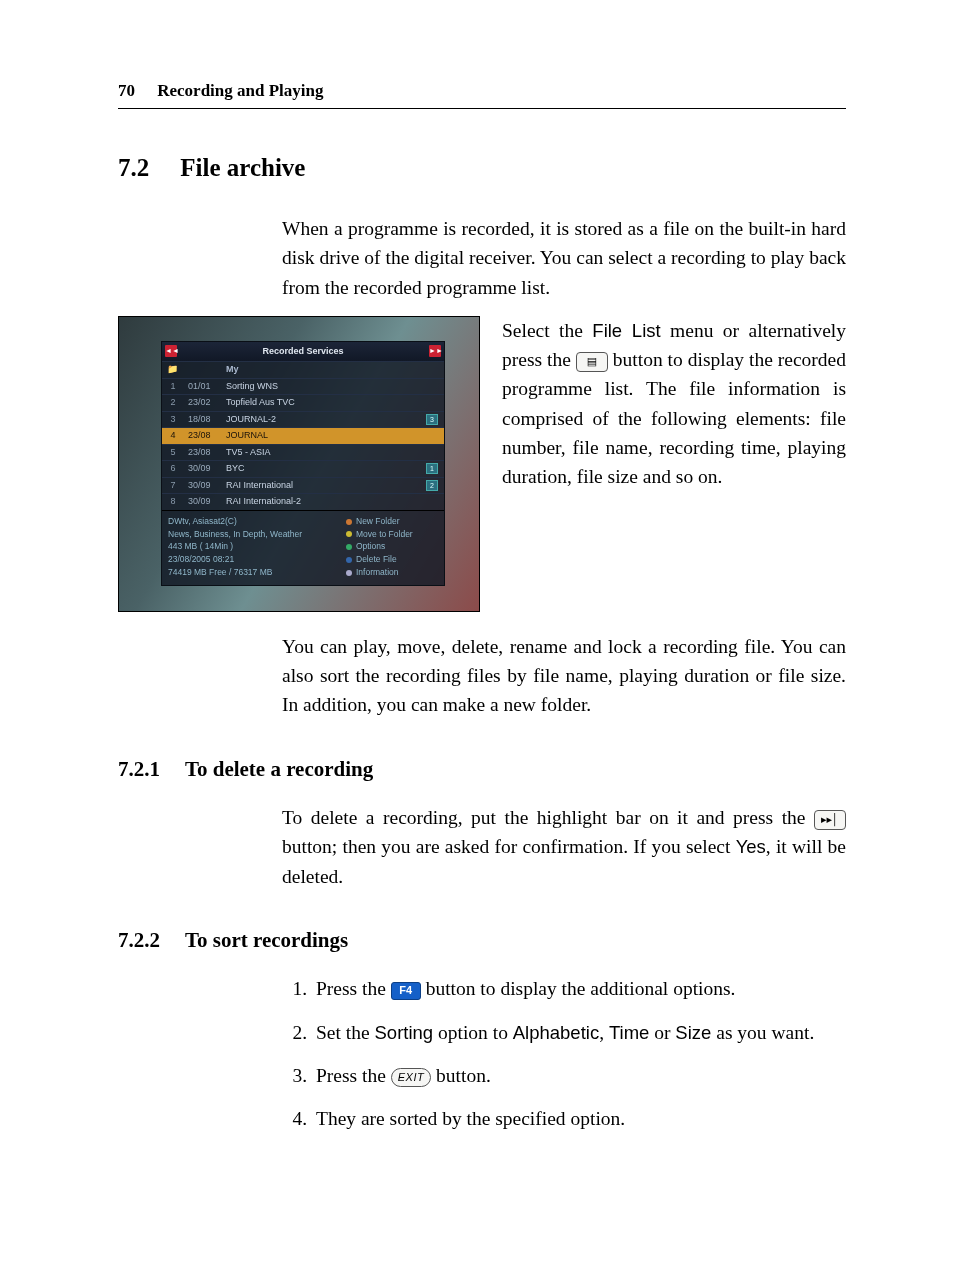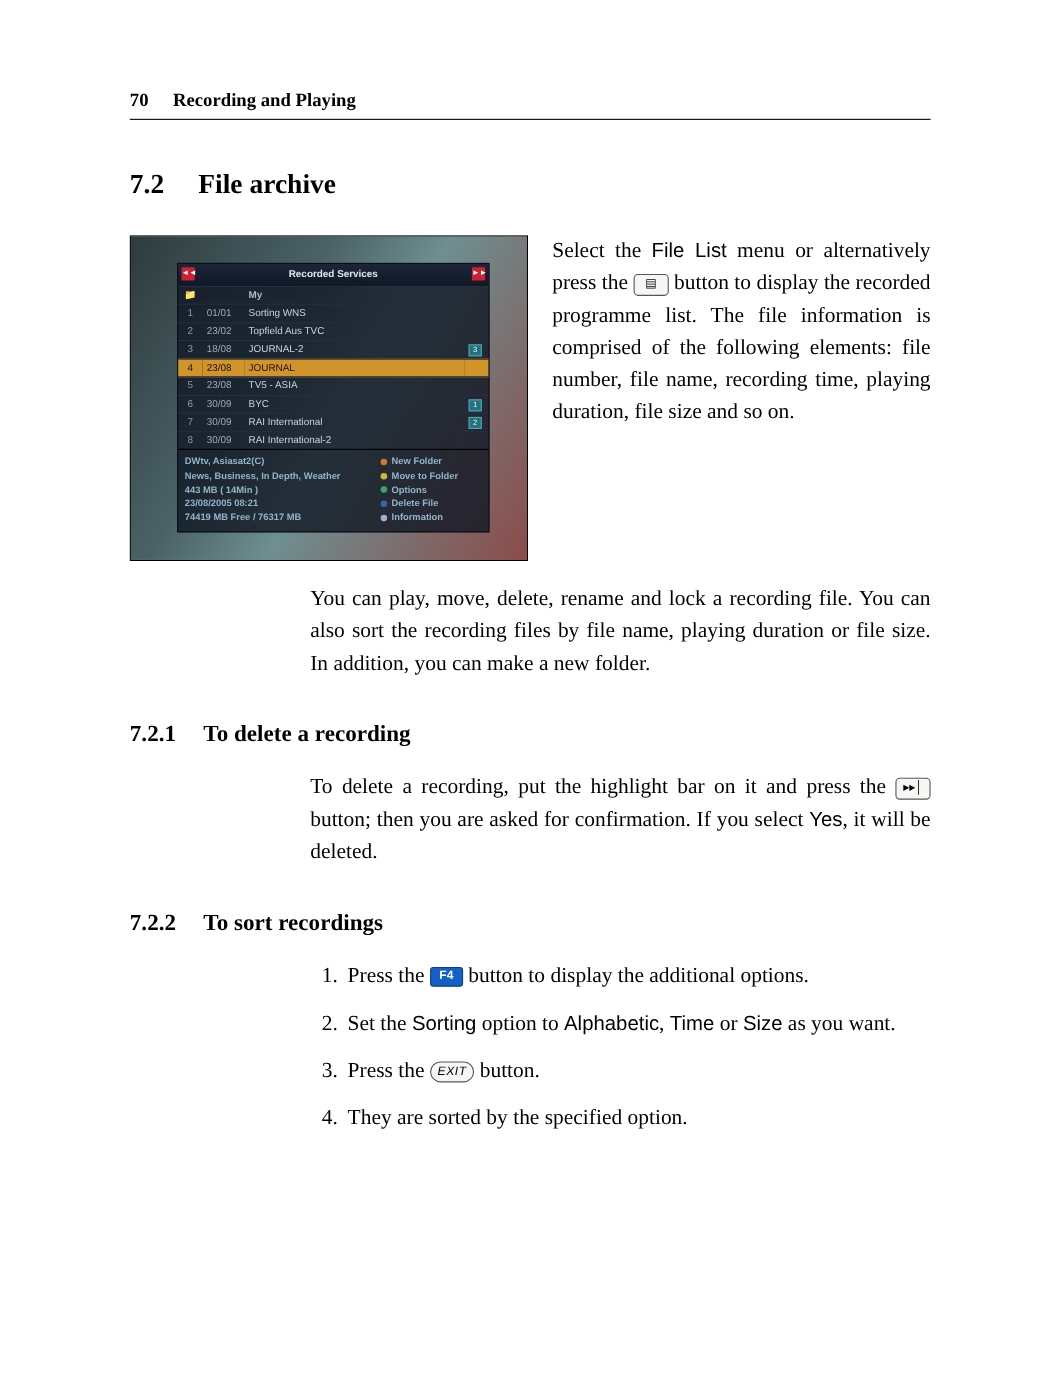--- a/index.html
+++ b/index.html
@@ -78,21 +78,20 @@
   .osd-table td.idx { width: 14px; color:#89a; text-align:center; }
   .osd-table td.date { width: 30px; color:#9ab; }
   .osd-table tr.hl td { background: #d1942a; color:#1a120a; }
   .osd-table tr.folder td.name { color:#aab9cf; font-weight:bold; }
   .osd-table td.ind { width:14px; }
   .indbox { display:inline-block; width:10px; height:9px; background:#2b6f7f; color:#dff; font-size:7px; text-align:center; line-height:9px; border:1px solid #4aa; }
   .osd-info {
     display:flex; gap:8px; padding:4px 6px 6px 6px;
     font-size:8.5px; color:#8fb6c9;
     border-top:1px solid #000;
-    font-weight:bold;
   }
   .osd-info .col { flex:1; }
   .osd-info .col.c2 { flex: 0 0 92px; }
   .dot { display:inline-block; width:6px; height:6px; border-radius:50%; margin-right:4px; vertical-align:middle; }
   .dr{background:#c73;} .dy{background:#cb3;} .dg{background:#3a6;} .db{background:#36a;} .dw{background:#aac;}
 
   
   .key {
     display:inline-block; min-width:22px; padding:0 4px;
     height:18px; line-height:17px;
@@ -118,20 +117,23 @@
   <div class="header">
     <span class="pnum">70</span>
     <span>Recording and Playing</span>
   </div>
 
   <h2 class="section">
     <span class="num">7.2</span>
     <span>File archive</span>
   </h2>
 
+  <div class="body-indent">
+    <p class="para">When a programme is recorded, it is stored as a file on the built-in hard disk drive of the digital receiver. You can select a recording to play back from the recorded programme list.</p>
+  </div>
 
   <div class="fig-row">
     <div class="fig-wrap">
 
       <div class="shot">
         <div class="osd">
           <div class="osd-title">
             <span class="corner cl">◄◄</span>
             <span>Recorded Services</span>
             <span class="corner cr">►►</span>

